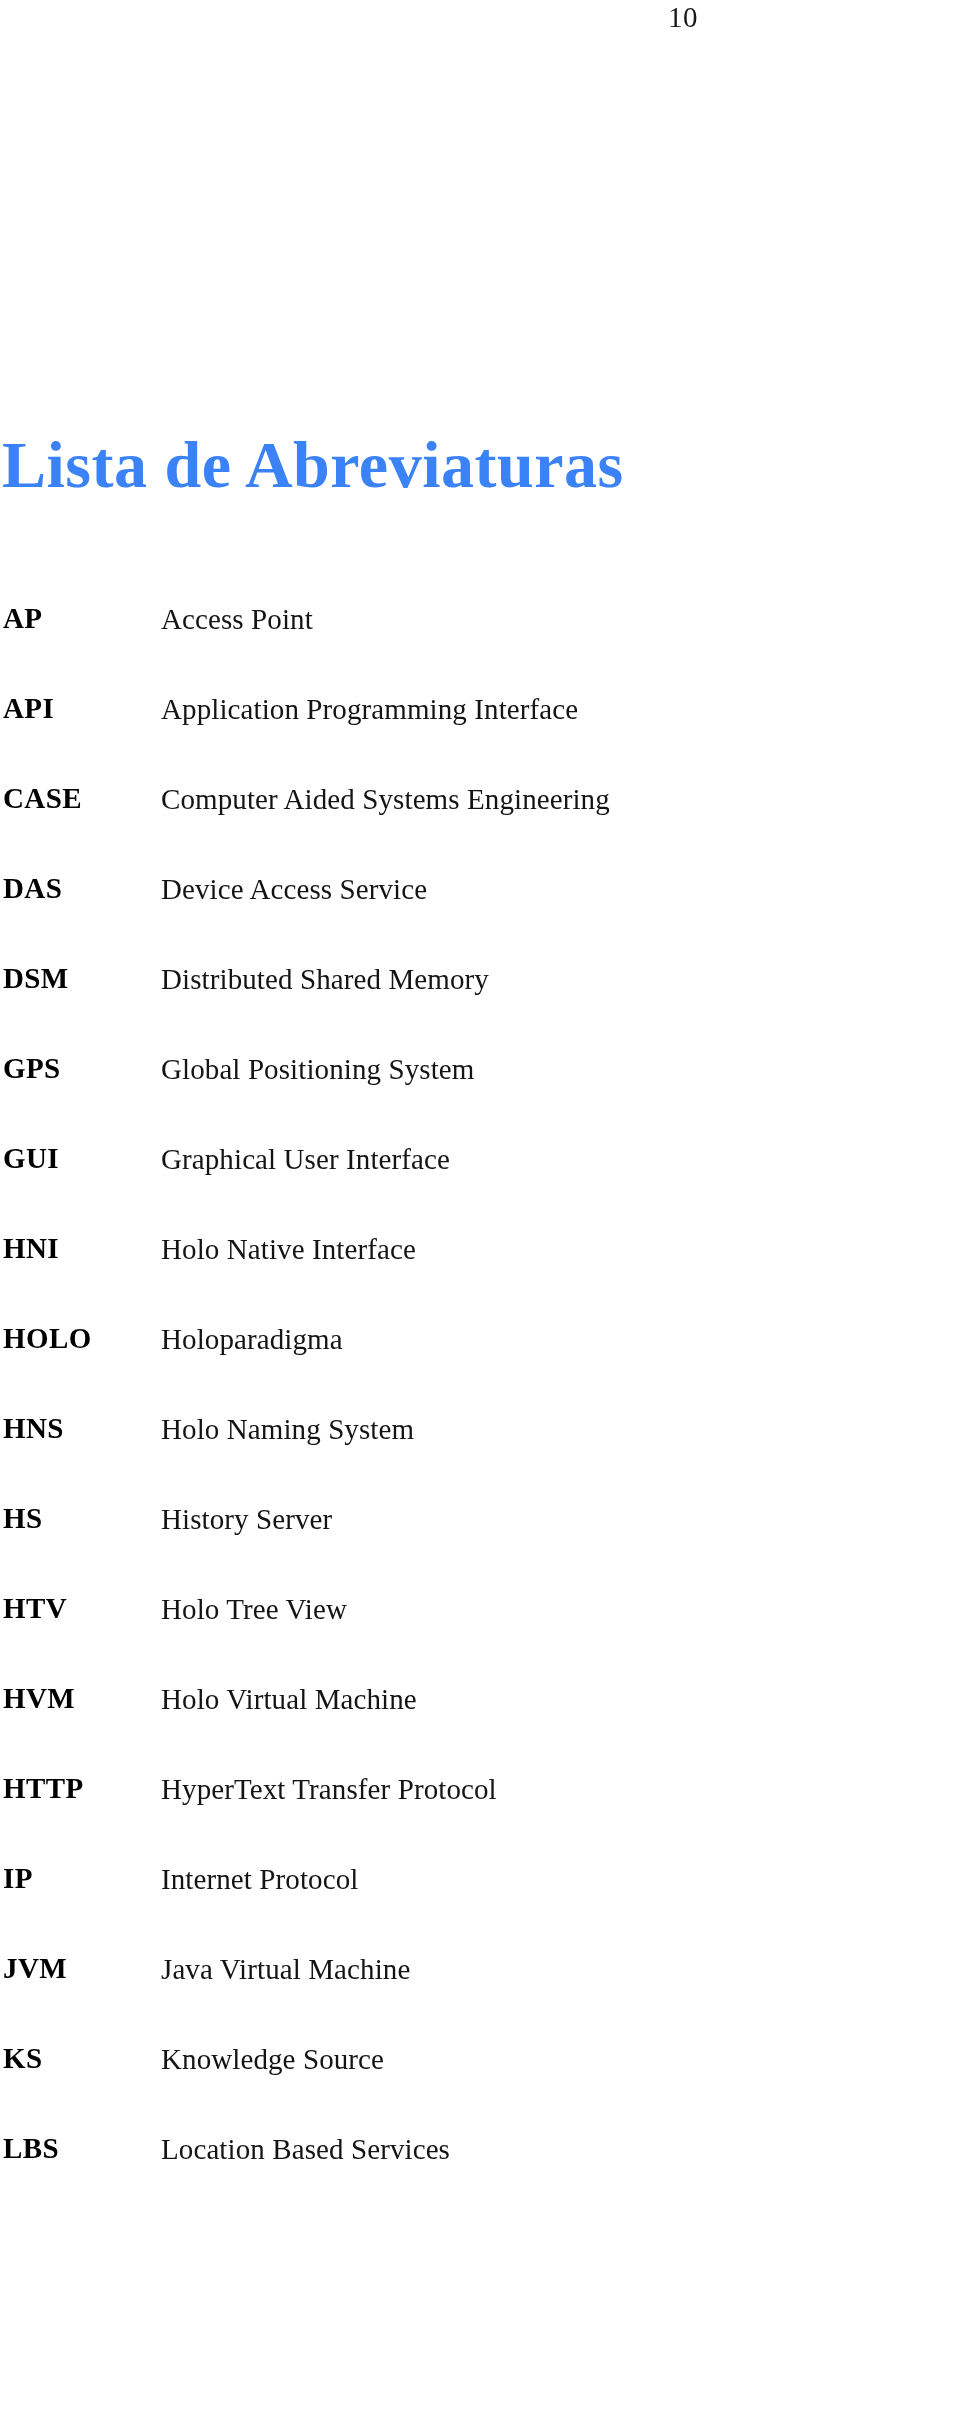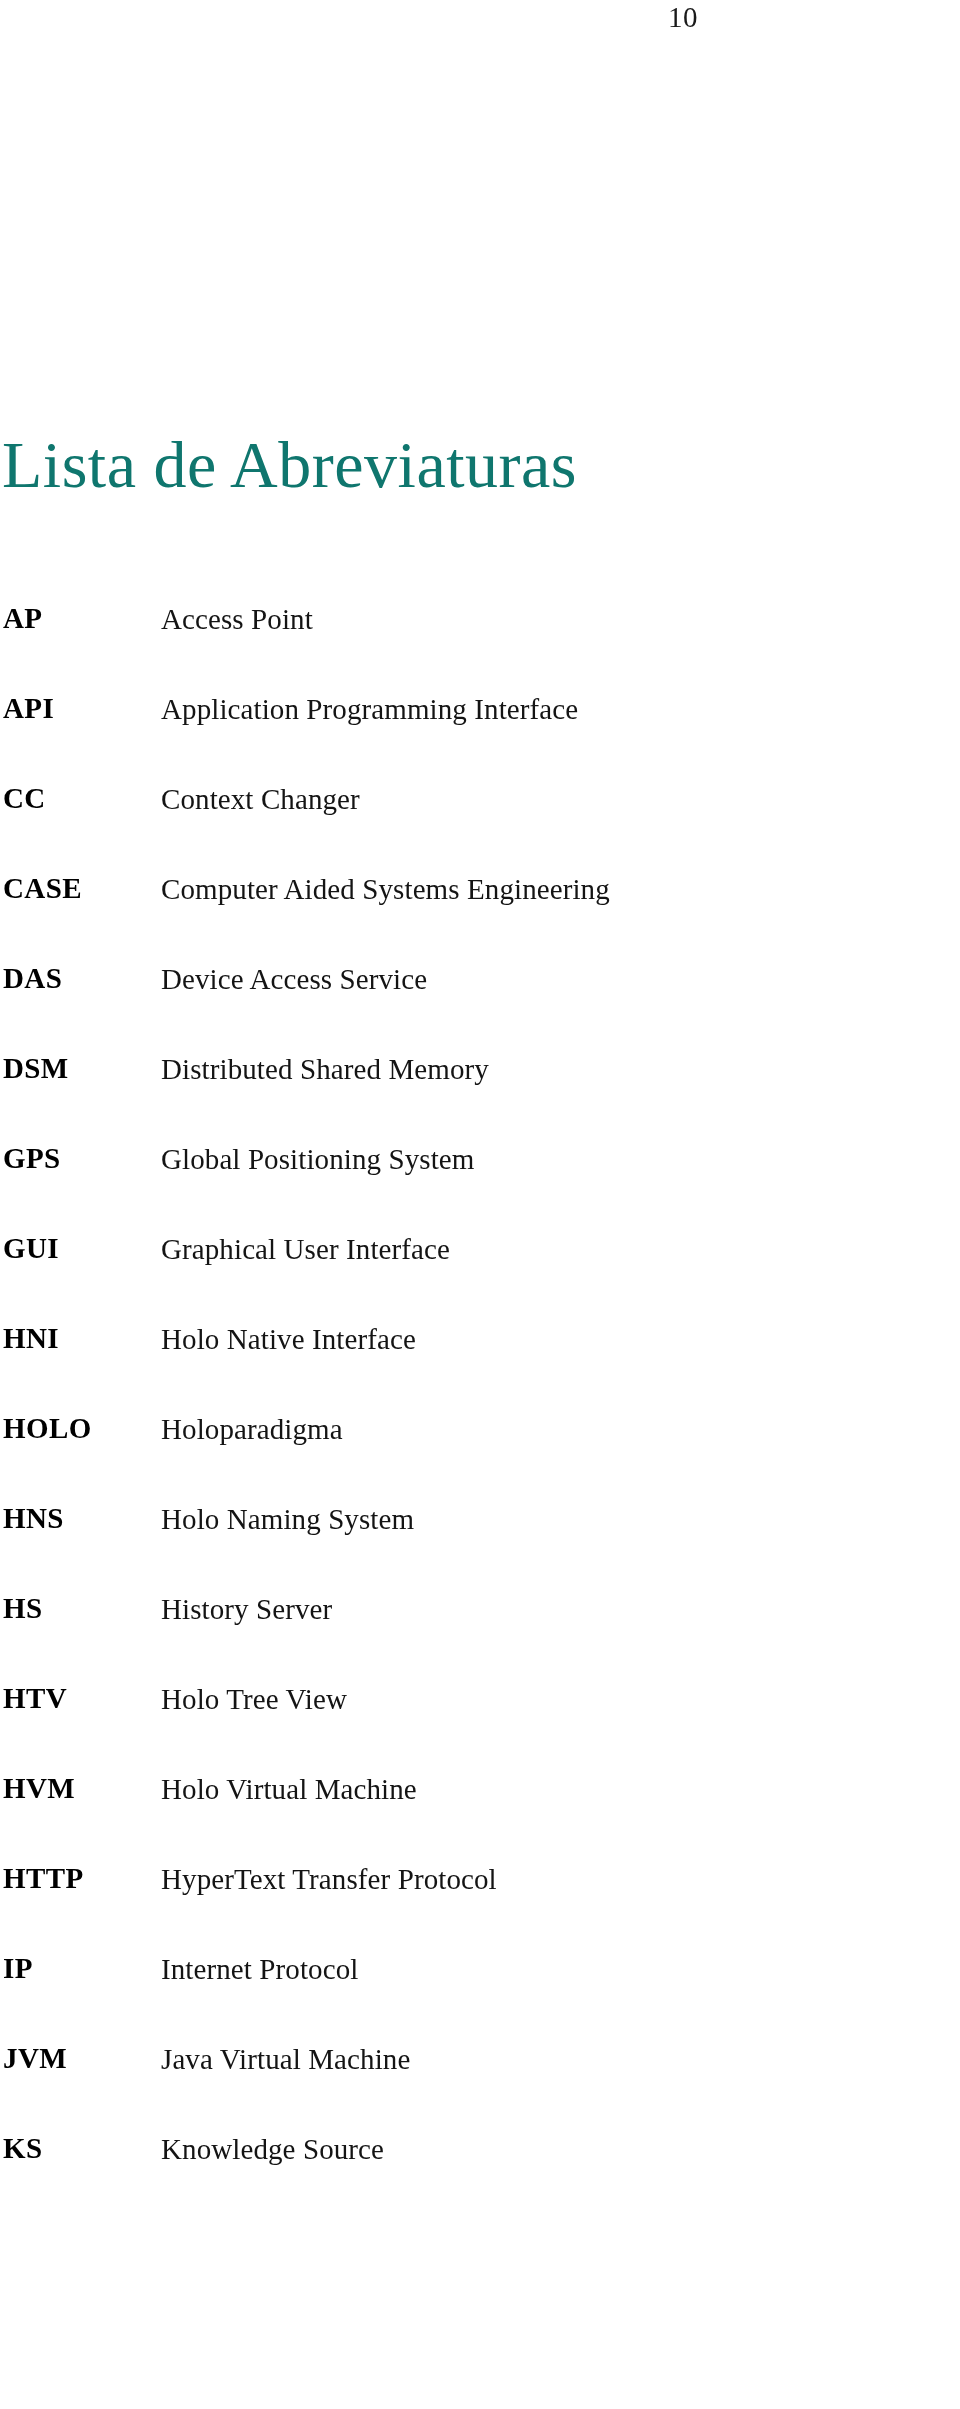--- a/index.html
+++ b/index.html
@@ -27,24 +27,24 @@
     color: #1a1a1a;
   }
 
   
   #page-title {
     position: absolute;
     left: 2px;
     top: 382px;
     font-size: 66px;
     line-height: 78px;
-    font-weight: normal;
+    font-weight: bold;
     letter-spacing: 0.5px;
     white-space: nowrap;
-    color: #0f766e;
+    color: #3b82f6;
   }
 
   
   #abbrev-list {
     position: absolute;
     left: 0px;
     top: 600px;
     width: 960px;
   }
   .abbrev-row {
@@ -85,24 +85,20 @@
 <h1 id="page-title">Lista de Abreviaturas</h1>
 
 <div id="abbrev-list">
     <div class="abbrev-row">
       <span class="abbrev-term">AP</span>
       <span class="abbrev-def">Access Point</span>
     </div>
     <div class="abbrev-row">
       <span class="abbrev-term">API</span>
       <span class="abbrev-def">Application Programming Interface</span>
-    </div>
-    <div class="abbrev-row">
-      <span class="abbrev-term">CC</span>
-      <span class="abbrev-def">Context Changer</span>
     </div>
     <div class="abbrev-row">
       <span class="abbrev-term">CASE</span>
       <span class="abbrev-def">Computer Aided Systems Engineering</span>
     </div>
     <div class="abbrev-row">
       <span class="abbrev-term">DAS</span>
       <span class="abbrev-def">Device Access Service</span>
     </div>
     <div class="abbrev-row">
@@ -150,13 +146,17 @@
       <span class="abbrev-def">Internet Protocol</span>
     </div>
     <div class="abbrev-row">
       <span class="abbrev-term">JVM</span>
       <span class="abbrev-def">Java Virtual Machine</span>
     </div>
     <div class="abbrev-row">
       <span class="abbrev-term">KS</span>
       <span class="abbrev-def">Knowledge Source</span>
     </div>
+    <div class="abbrev-row">
+      <span class="abbrev-term">LBS</span>
+      <span class="abbrev-def">Location Based Services</span>
+    </div>
   </div>
 
 </body></html>

